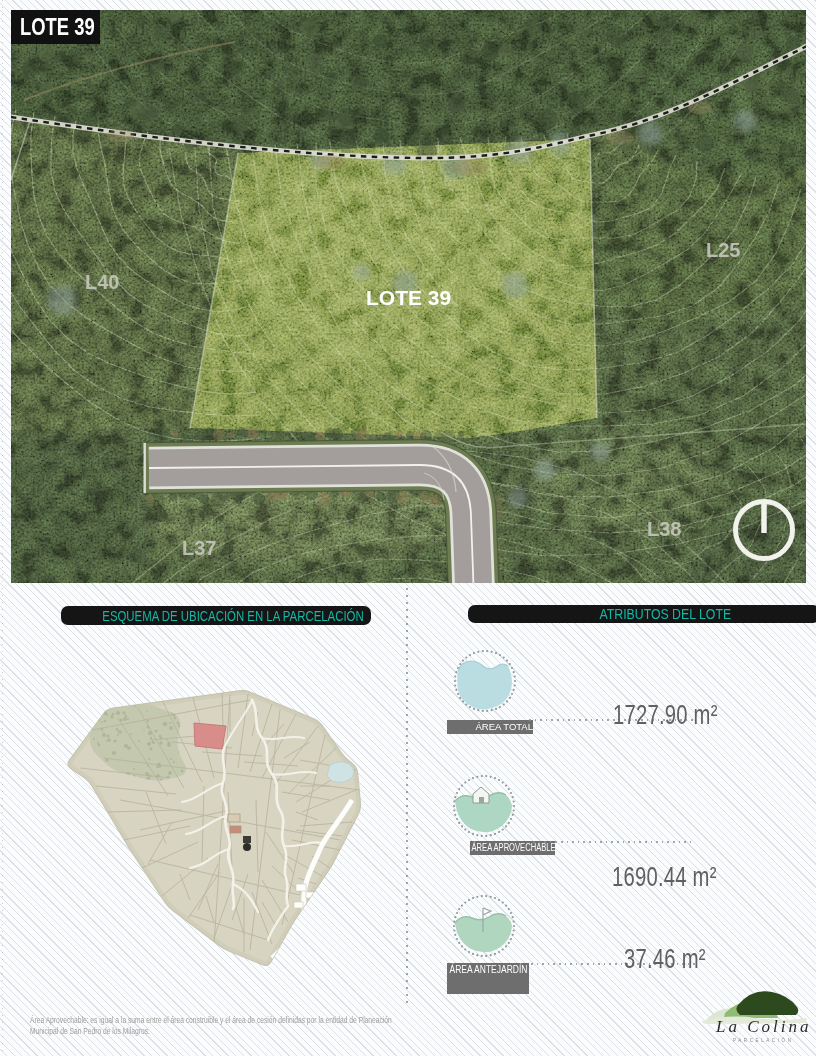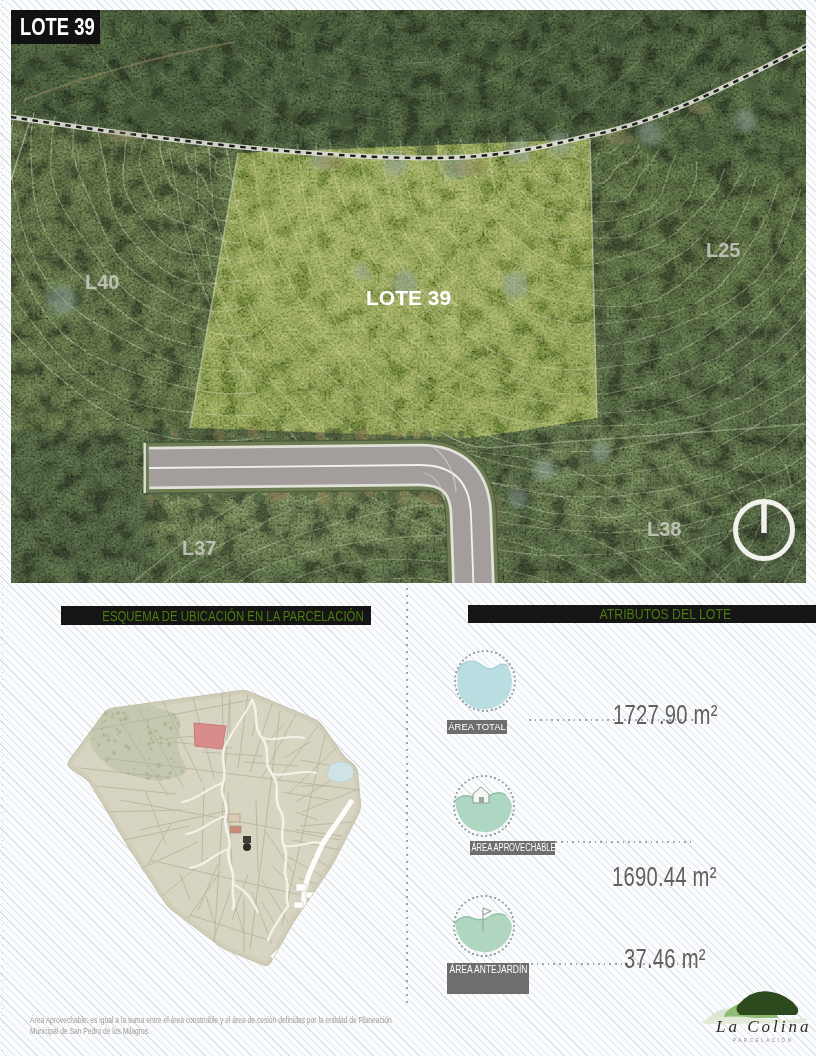--- a/index.html
+++ b/index.html
@@ -3,21 +3,21 @@
 <meta charset="utf-8">
 <style>
   html,body{margin:0;padding:0;}
   body{
     width:816px;height:1056px;position:relative;overflow:hidden;
     font-family:"Liberation Sans",sans-serif;
     background:
       repeating-linear-gradient(45deg,#fbfcfd 0px,#fbfcfd 4.55px,#dcdfe4 4.55px,#dcdfe4 5.4px);
   }
   .abs{position:absolute;}
-  .bar{background:#151515;color:#4d7c0f;font-size:15px;text-align:center;}
+  .bar{background:#151515;color:#14b8a6;font-size:15px;text-align:center;border-radius:7px;}
   .bar span{display:inline-block;white-space:nowrap;transform:scaleX(0.76);transform-origin:50% 50%;}
   .glabel{background:#6e6e6e;color:#fff;font-size:10px;text-align:center;white-space:nowrap;}
   .glabel span{display:inline-block;}
   .val{color:#606060;font-size:27px;}
   .val span{display:inline-block;transform:scaleX(0.75);transform-origin:0 50%;letter-spacing:0.3px;}
 </style>
 </head>
 <body>
 <div class="abs" style="left:2px;top:0;width:1px;height:1056px;background:repeating-linear-gradient(180deg,#9aa0a8 0 1.5px,transparent 1.5px 7px);opacity:.55;"></div>
 
@@ -728,21 +728,21 @@
       <circle cx="513.7" cy="921.5" r="1.1"></circle>
     </g>
 <path d="M455,923 Q462,914 472,918 Q481,922 489,917 Q498,911 506,916 Q511,920 512,926 Q511,940 499,948 Q486,956 471,949 Q457,941 455,923 Z" fill="#b0d6bf"></path>
 <path d="M455,923 Q462,914 472,918 Q481,922 489,917 Q498,911 506,916" fill="none" stroke="#93c2a8" stroke-width="1.4"></path>
 <g stroke="#97a29c" stroke-width="1.1" fill="none">
   <line x1="483" y1="908" x2="483" y2="932"></line>
   <path d="M483,908 L491,911 L483,915"></path>
 </g>
 </svg>
 
-<div class="glabel abs" style="left:447px;top:720px;width:60px;height:14px;line-height:14px;font-size:9.5px;">ÁREA TOTAL</div>
+<div class="glabel abs" style="left:447px;top:720px;width:86px;height:14px;line-height:14px;font-size:9.5px;text-align:right;">ÁREA TOTAL</div>
 <div class="glabel abs" style="left:446px;top:841px;width:85px;height:14px;line-height:14px;font-size:10px;text-align:left;margin-left:24px;"><span style="transform:scaleX(0.76);transform-origin:0 50%;padding-left:2px;">ÁREA APROVECHABLE</span></div>
 <div class="glabel abs" style="left:447px;top:963px;width:82px;height:31px;line-height:14px;font-size:10px;text-align:left;"><span style="transform:scaleX(0.85);transform-origin:0 50%;padding-left:3px;">ÁREA ANTEJARDÍN</span></div>
 
 <div class="abs" style="left:529px;top:719px;width:166px;background:repeating-linear-gradient(90deg,#8a9098 0 1.6px,transparent 1.6px 5.6px);height:1.5px;opacity:.8;"></div>
 <div class="abs" style="left:533px;top:841px;width:162px;background:repeating-linear-gradient(90deg,#8a9098 0 1.6px,transparent 1.6px 5.6px);height:1.5px;opacity:.8;"></div>
 <div class="abs" style="left:531px;top:963px;width:164px;background:repeating-linear-gradient(90deg,#8a9098 0 1.6px,transparent 1.6px 5.6px);height:1.5px;opacity:.8;"></div>
 
 <div class="val abs" style="left:613px;top:700px;"><span>1727.90 m²</span></div>
 <div class="val abs" style="left:612px;top:862px;"><span>1690.44 m²</span></div>
 <div class="val abs" style="left:624px;top:944px;"><span>37.46 m²</span></div>

